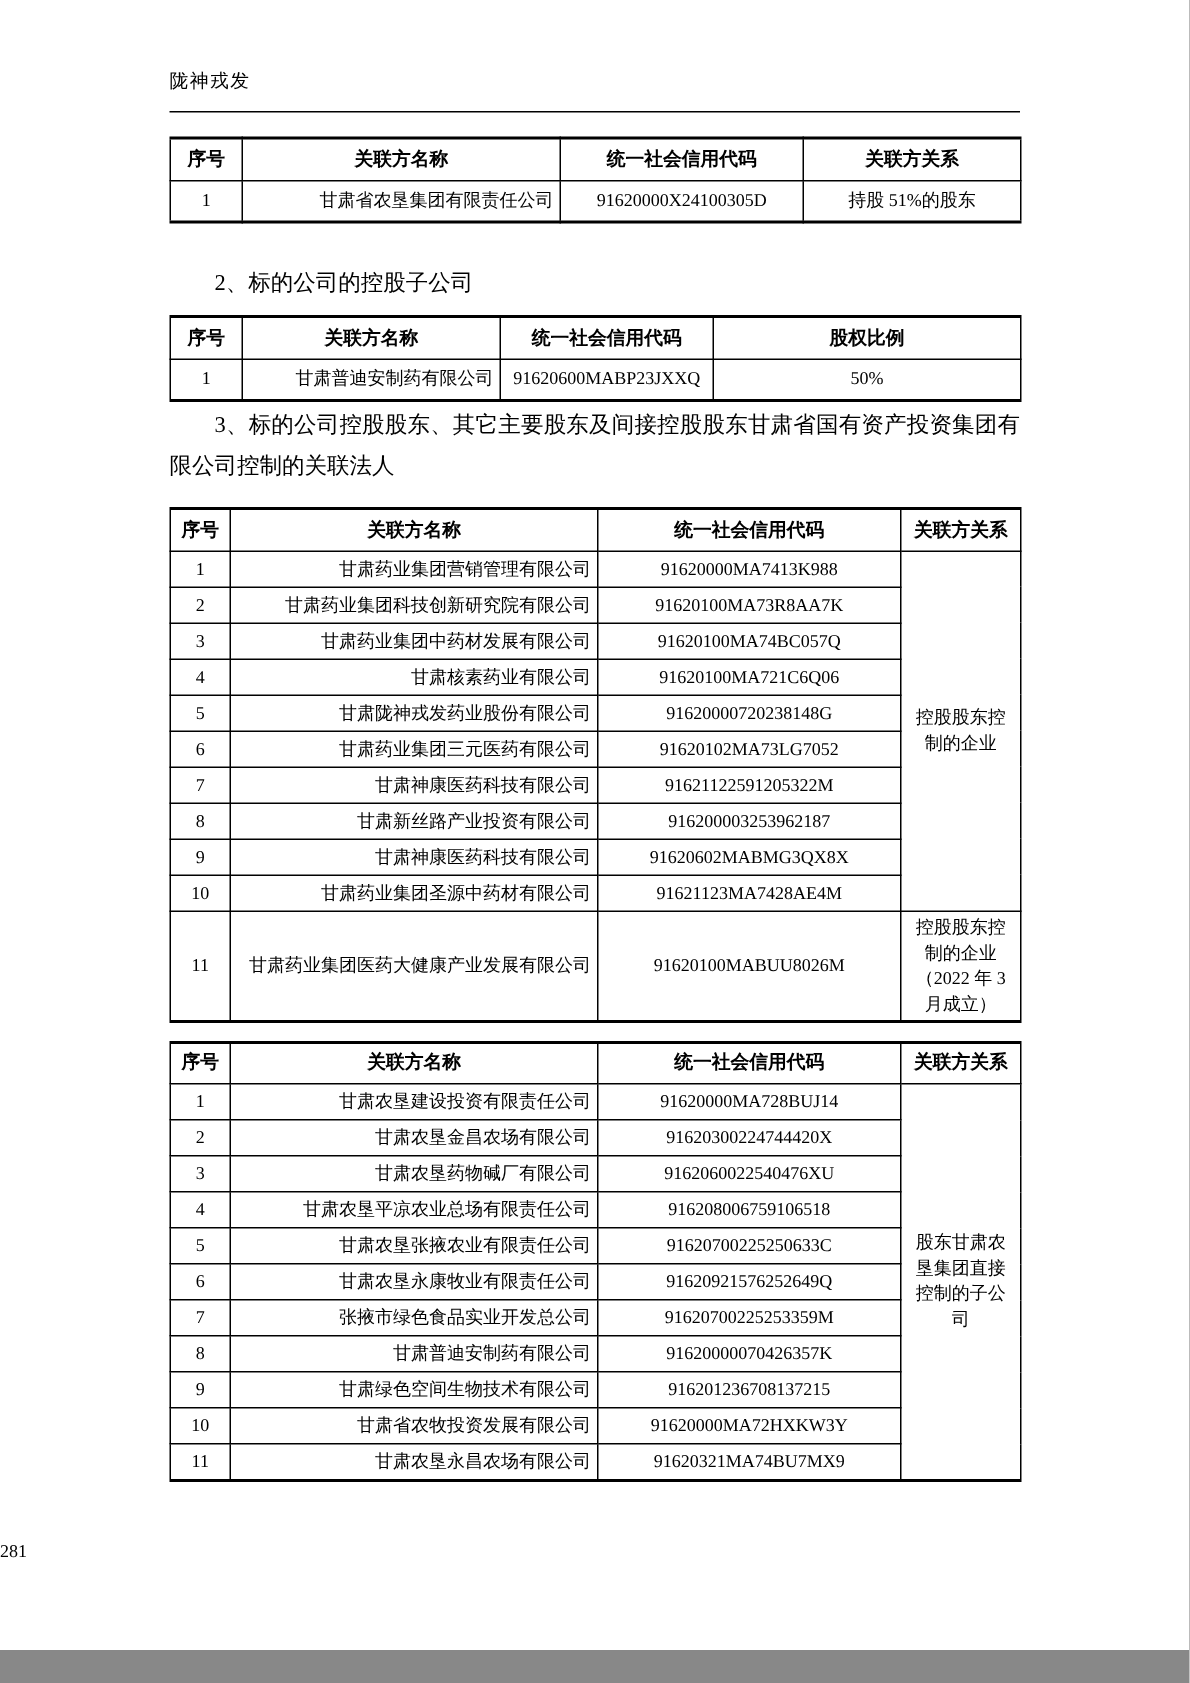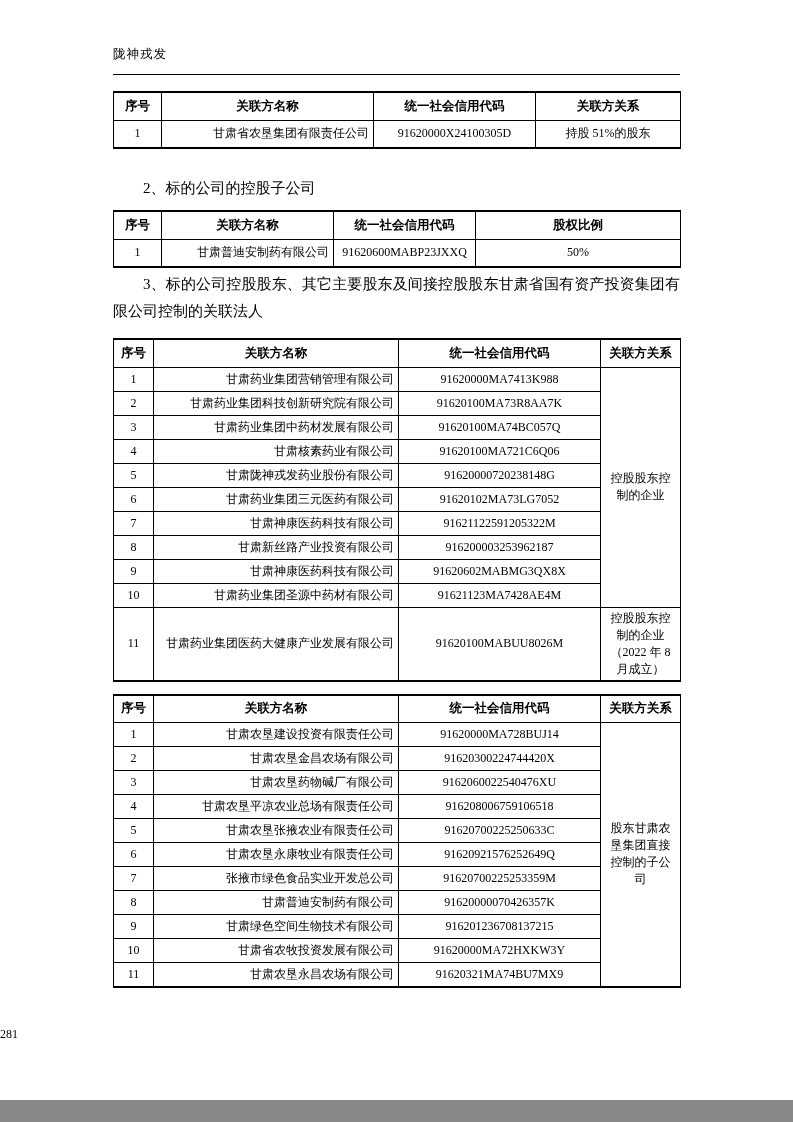--- a/index.html
+++ b/index.html
@@ -198,21 +198,21 @@
       </tr>
       <tr>
         <td>10</td>
         <td class="name">甘肃药业集团圣源中药材有限公司</td>
         <td>91621123MA7428AE4M</td>
       </tr>
       <tr style="height:70px;">
         <td>11</td>
         <td class="name">甘肃药业集团医药大健康产业发展有限公司</td>
         <td>91620100MABUU8026M</td>
-        <td class="relation-cell">控股股东控制的企业（2022 年 8 月成立）</td>
+        <td class="relation-cell">控股股东控制的企业（2022 年 3 月成立）</td>
       </tr>
     </tbody>
   </table>
 
 
   <table class="t-small mt-t4">
     <colgroup>
         <col style="width:40px">
         <col style="width:245px">
         <col style="width:202px">

